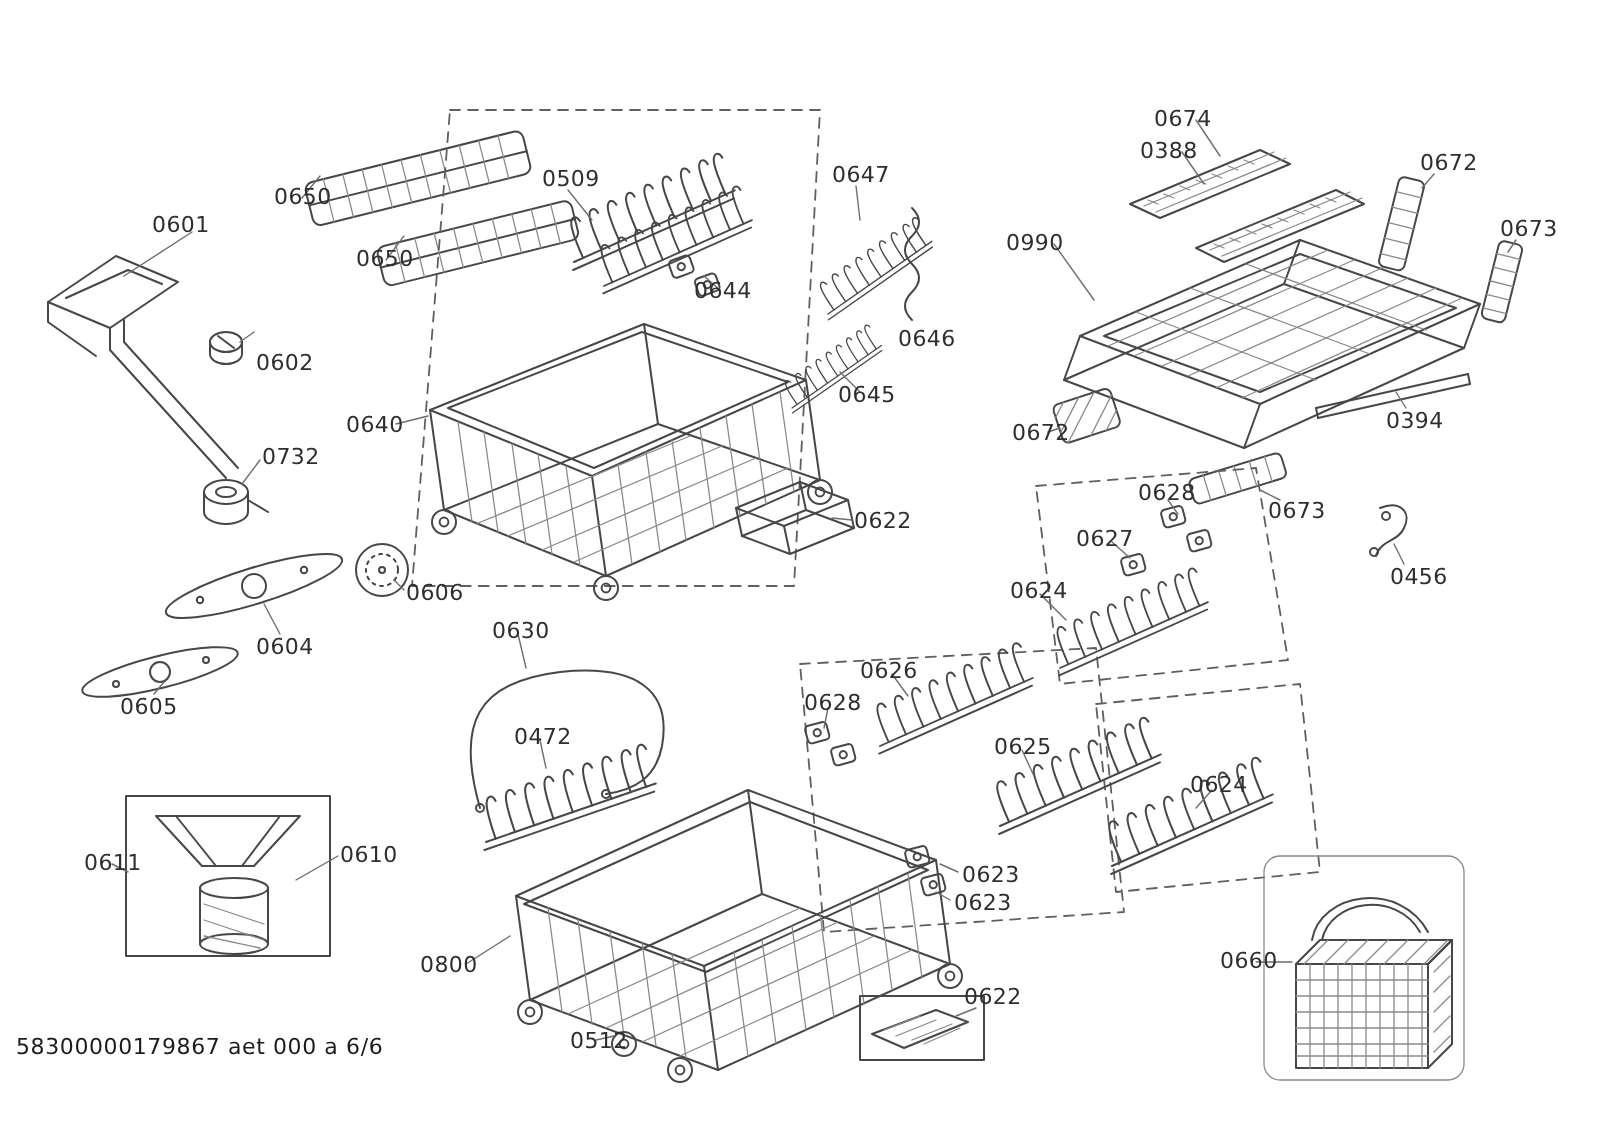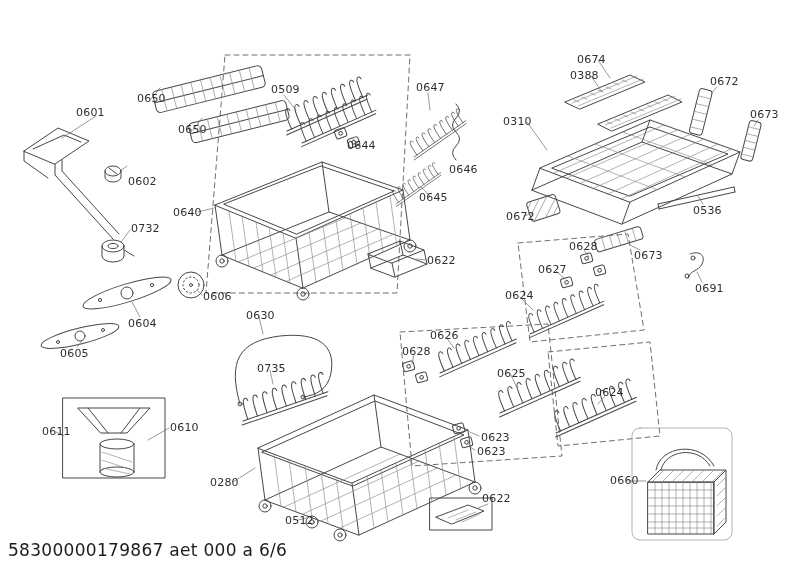--- a/index.html
+++ b/index.html
@@ -22,22 +22,22 @@
   .diagram .dash { stroke: #5f5f5f; stroke-width: 0.9; stroke-dasharray: 5 4; }
   .diagram .ltr  { stroke: #6e6e6e; stroke-width: 0.7; }
   .diagram .dots { stroke-dasharray: 1.5 2.5; }
 
   .part-label {
     position: absolute;
     font-size: 11px; line-height: 12px;
     color: #2e2e2e; letter-spacing: 0.2px; white-space: nowrap;
   }
   .footer-code {
-    position: absolute; left: 8px; top: 540px;
-    font-size: 17px; color: #1c1c1c; letter-spacing: 0.3px;
+    position: absolute; left: 8px; top: 517px;
+    font-size: 11px; color: #1c1c1c; letter-spacing: 0.3px;
   }
 </style>
 </head>
 <body>
 
 <div class="page">
 
 <svg class="diagram" width="800" height="566" viewBox="0 0 800 566" aria-hidden="true">
   <defs>
     <path id="prong" d="M0,0 C0,-7 0,-14 1.5,-18 C3,-21.5 5.5,-21 6,-17.5"></path>
@@ -335,33 +335,33 @@
 <div class="part-label" style="left:42px;top:426px">0611</div>
 <div class="part-label" style="left:170px;top:422px">0610</div>
 <div class="part-label" style="left:173px;top:207px">0640</div>
 <div class="part-label" style="left:271px;top:84px">0509</div>
 <div class="part-label" style="left:347px;top:140px">0644</div>
 <div class="part-label" style="left:416px;top:82px">0647</div>
 <div class="part-label" style="left:449px;top:164px">0646</div>
 <div class="part-label" style="left:419px;top:192px">0645</div>
 <div class="part-label" style="left:427px;top:255px">0622</div>
 <div class="part-label" style="left:246px;top:310px">0630</div>
-<div class="part-label" style="left:257px;top:363px">0735</div>
-<div class="part-label" style="left:210px;top:477px">0280</div>
+<div class="part-label" style="left:257px;top:363px">0472</div>
+<div class="part-label" style="left:210px;top:477px">0800</div>
 <div class="part-label" style="left:285px;top:515px">0512</div>
 <div class="part-label" style="left:482px;top:493px">0622</div>
-<div class="part-label" style="left:503px;top:116px">0310</div>
+<div class="part-label" style="left:503px;top:116px">0990</div>
 <div class="part-label" style="left:577px;top:54px">0674</div>
 <div class="part-label" style="left:570px;top:70px">0388</div>
 <div class="part-label" style="left:710px;top:76px">0672</div>
 <div class="part-label" style="left:750px;top:109px">0673</div>
-<div class="part-label" style="left:693px;top:205px">0536</div>
+<div class="part-label" style="left:693px;top:205px">0394</div>
 <div class="part-label" style="left:506px;top:211px">0672</div>
 <div class="part-label" style="left:634px;top:250px">0673</div>
-<div class="part-label" style="left:695px;top:283px">0691</div>
+<div class="part-label" style="left:695px;top:283px">0456</div>
 <div class="part-label" style="left:569px;top:241px">0628</div>
 <div class="part-label" style="left:538px;top:264px">0627</div>
 <div class="part-label" style="left:505px;top:290px">0624</div>
 <div class="part-label" style="left:430px;top:330px">0626</div>
 <div class="part-label" style="left:402px;top:346px">0628</div>
 <div class="part-label" style="left:497px;top:368px">0625</div>
 <div class="part-label" style="left:595px;top:387px">0624</div>
 <div class="part-label" style="left:481px;top:432px">0623</div>
 <div class="part-label" style="left:477px;top:446px">0623</div>
 <div class="part-label" style="left:610px;top:475px">0660</div>

